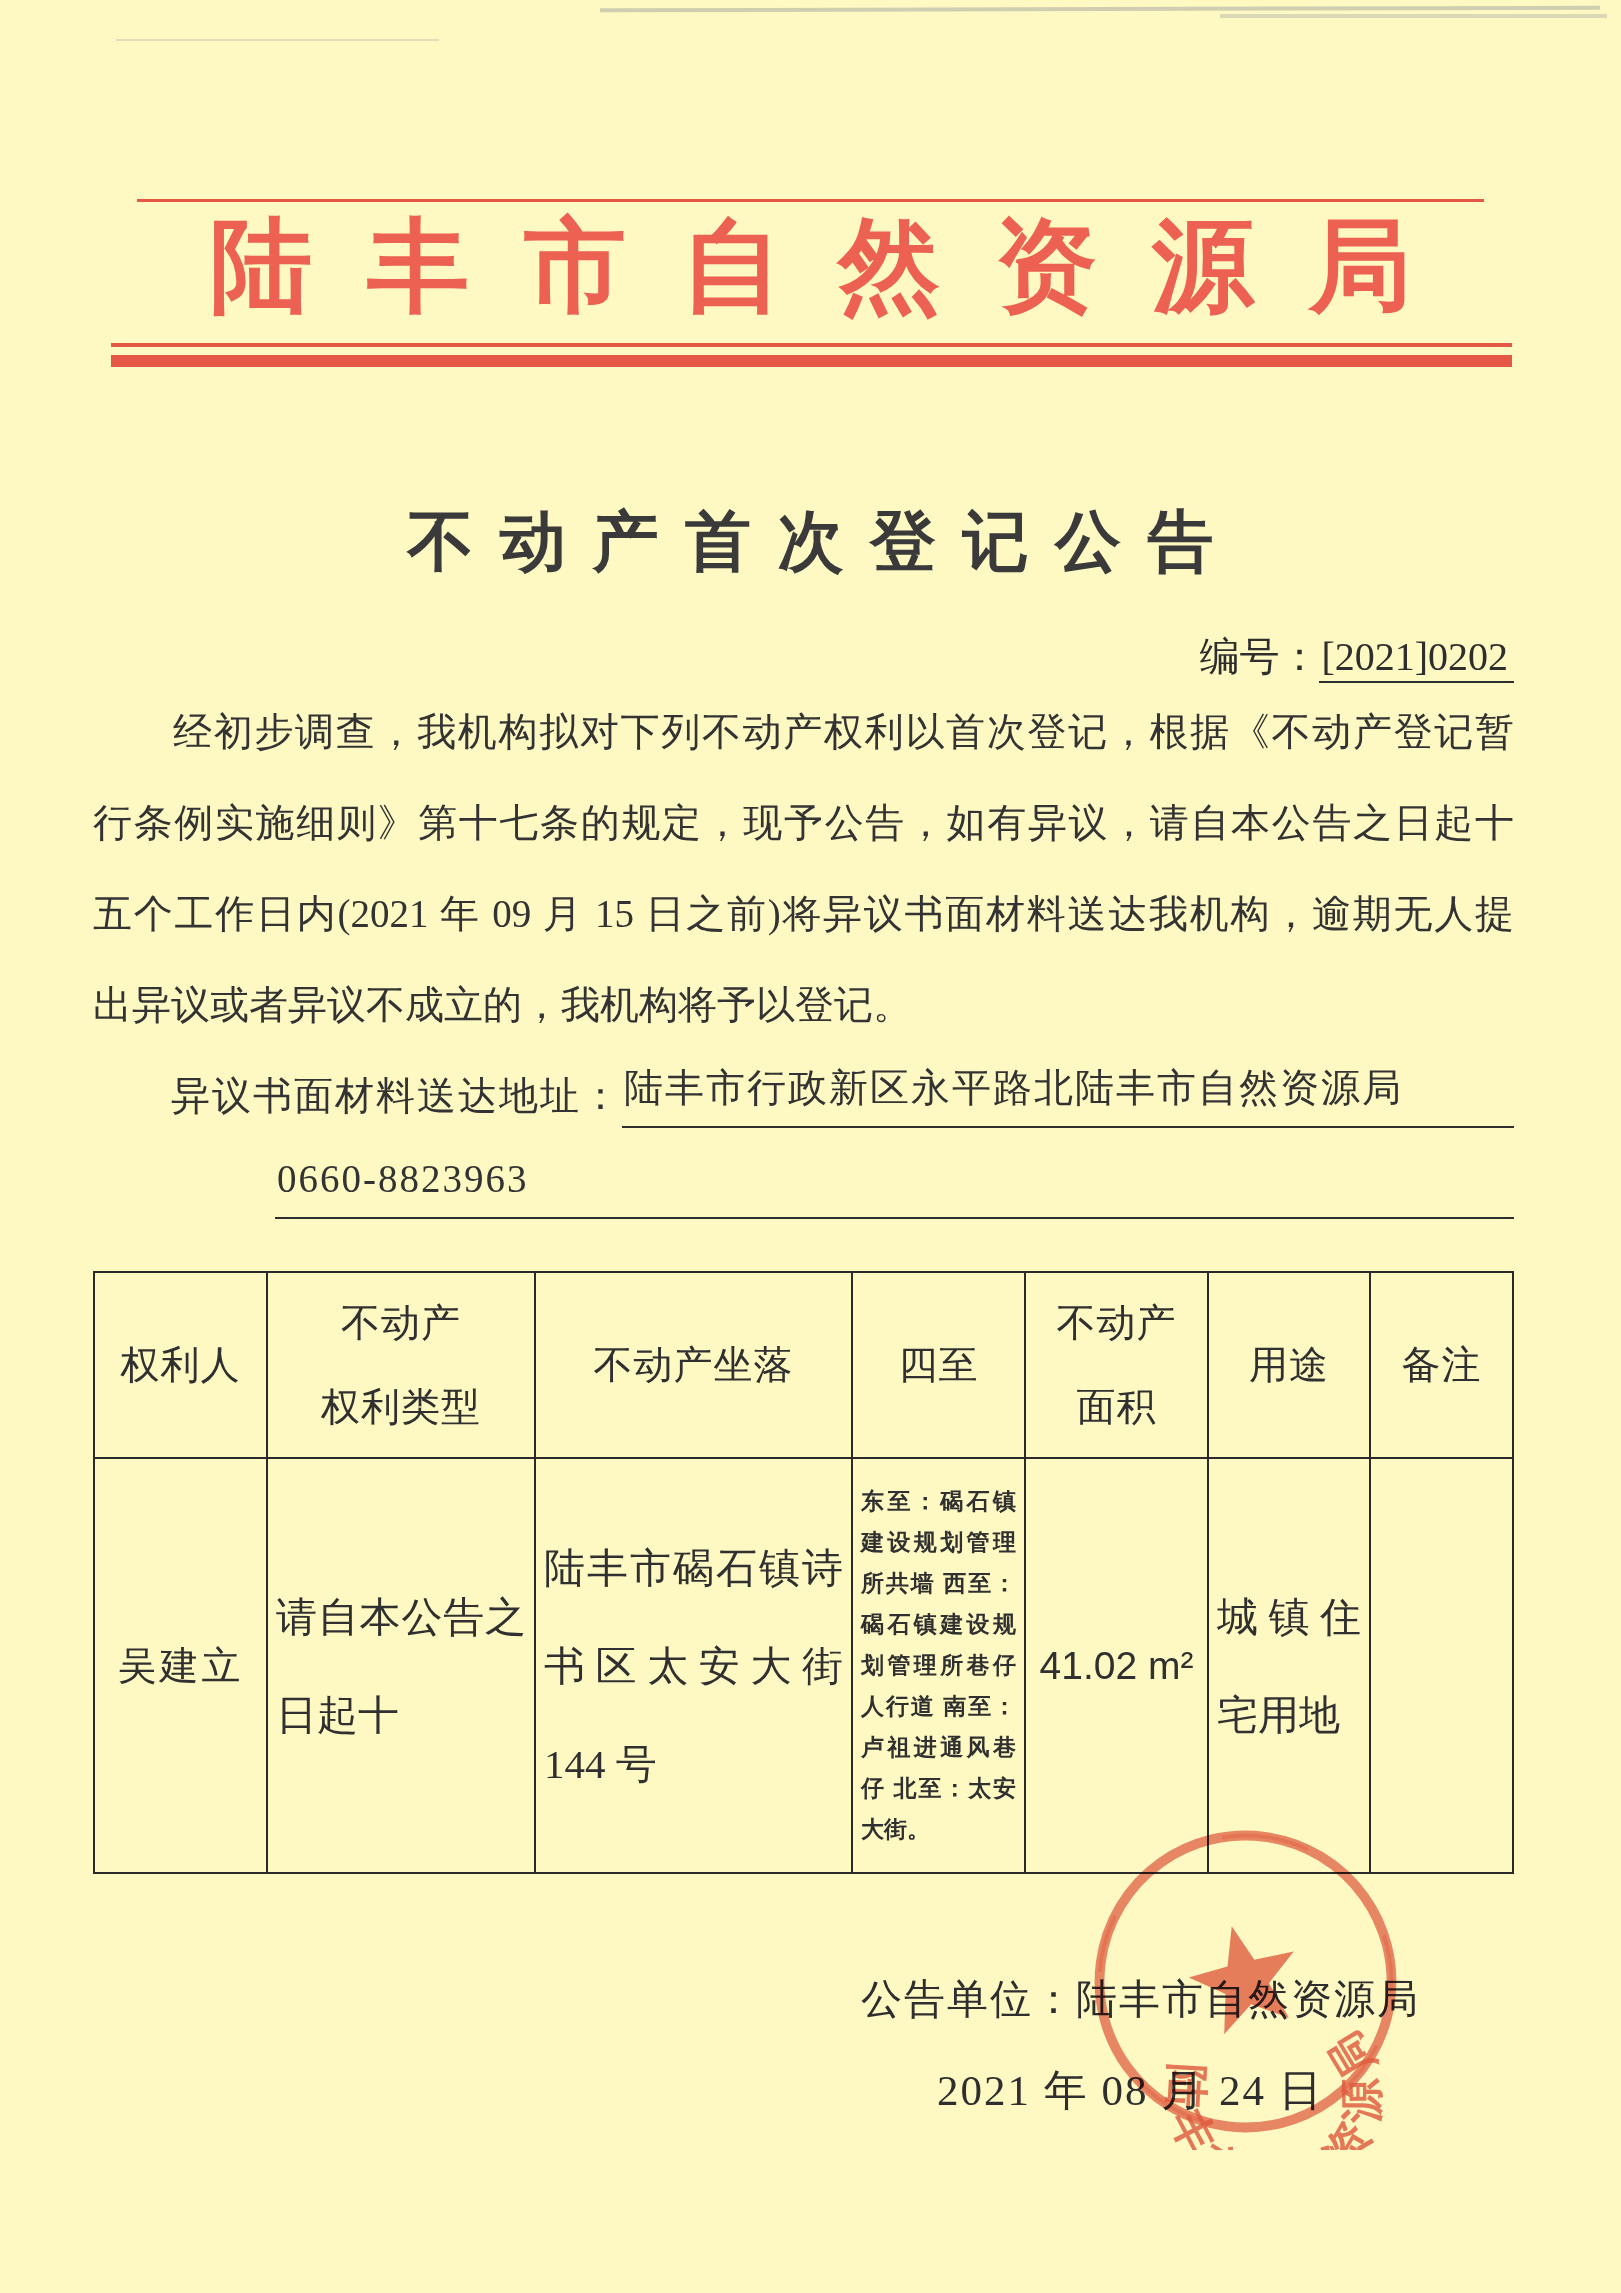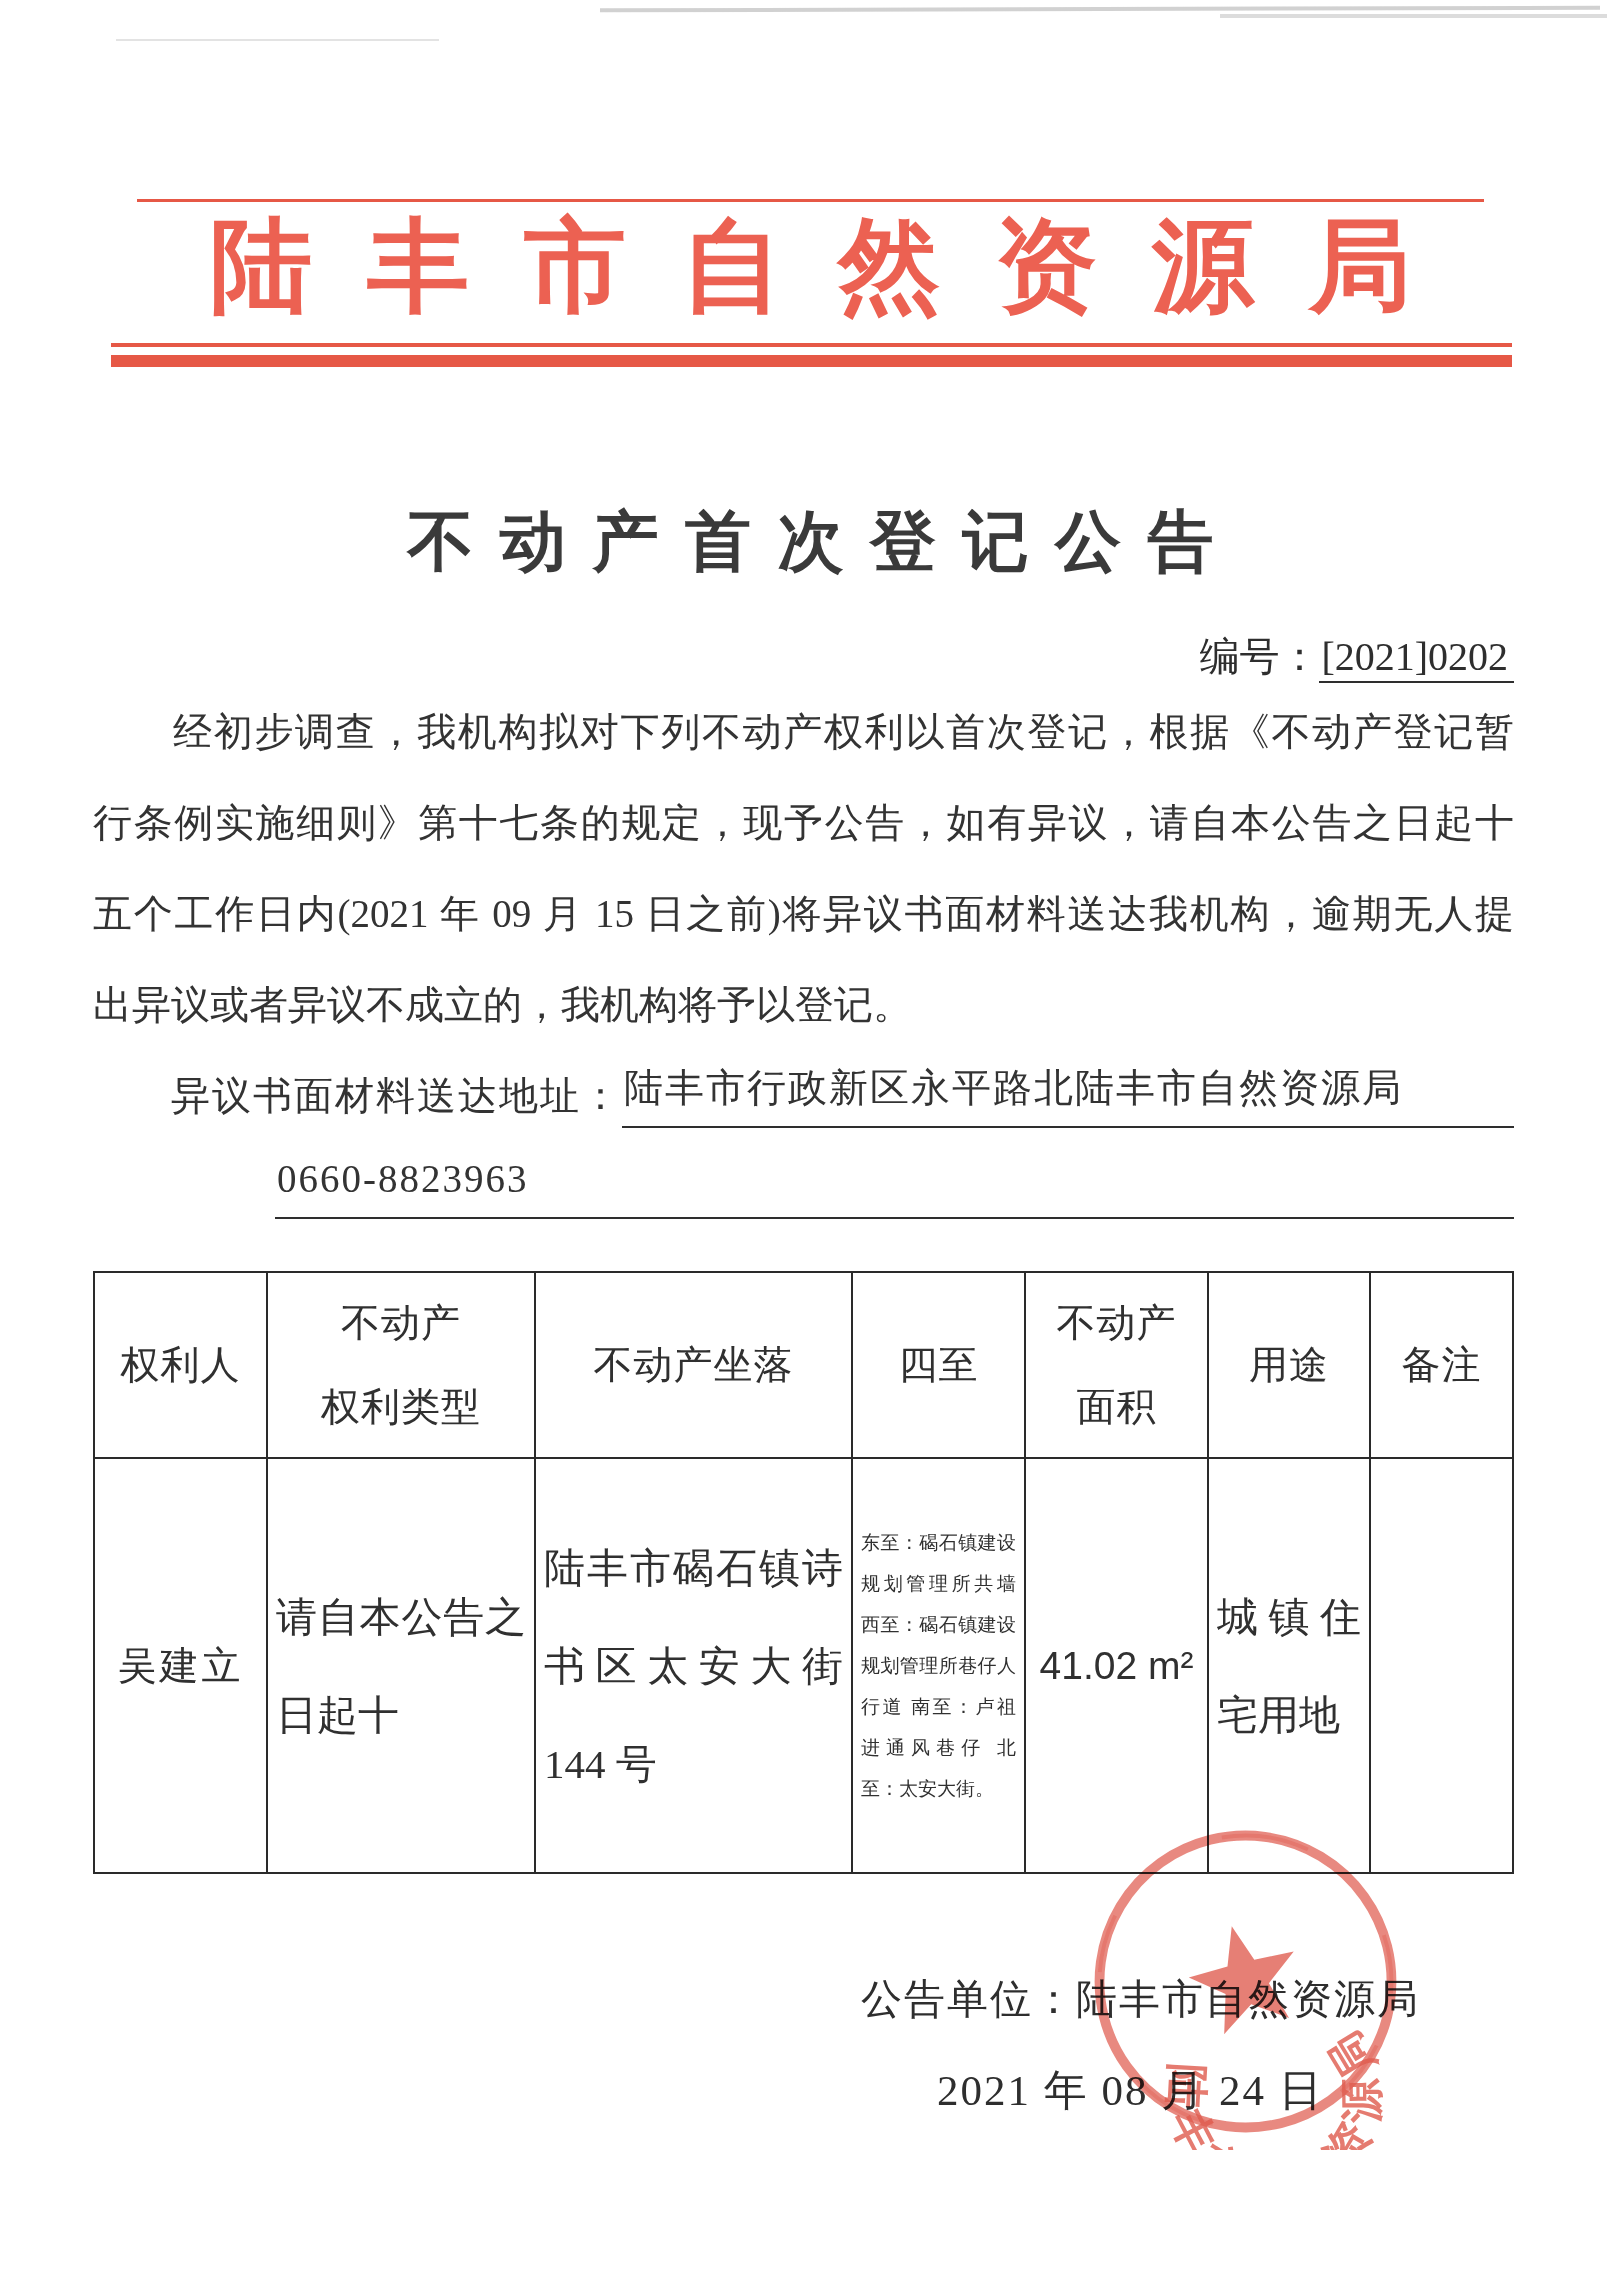--- a/index.html
+++ b/index.html
@@ -1,20 +1,20 @@
 <!DOCTYPE html>
 <html><head>
 <meta charset="utf-8">
 <style>
   html,body{margin:0;padding:0;background:#e8e8e8;}
   .page{
     position:relative;
     width:1621px;height:2294px;
     margin:0 auto;
-    background:#ffffff;
+    background:#fef9c3;
     overflow:hidden;
     font-family:"Liberation Serif","DejaVu Serif",serif;
     color:#2e2e2e;
   }
   
   .artifact{position:absolute;background:#9a9a9a;}
   .art1{left:600px;top:6.9px;width:1000px;height:3.9px;opacity:.45;transform:skewY(-.15deg);}
   .art2{left:1220px;top:13.7px;width:387px;height:3.9px;opacity:.35;}
   .art3{left:116px;top:39px;width:323px;height:2px;opacity:.28;}
 
@@ -55,21 +55,21 @@
   .notice-table{
     position:absolute;left:93px;top:1271px;width:1421px;height:588px;
     border-collapse:collapse;table-layout:fixed;font-size:39px;color:#303030;
   }
   .notice-table td{border:2.9px solid #2a2a2a;vertical-align:middle;padding:8px;overflow:hidden;}
   .notice-table .th div{text-align:center;line-height:84px;letter-spacing:1px;}
   .cell-center{text-align:center;letter-spacing:2.9px;}
   .cell-just{text-align:justify;line-height:98px;padding:0 13.7px;font-size:41px;}
   .cell-bounds{
     vertical-align:top;text-align:justify;
-    font-size:19px;line-height:41px;padding:7.8px 10.8px 0 10.8px;letter-spacing:0;
+    font-size:23px;line-height:41px;padding:7.8px 10.8px 0 10.8px;letter-spacing:0;font-weight:bold;
   }
   .cell-area{text-align:center;font-family:"Liberation Sans","DejaVu Sans",sans-serif;font-size:39px;}
 
   
   .footer-issuer{position:absolute;left:861px;top:1972px;font-size:41px;line-height:55px;letter-spacing:2px;}
   .footer-date{position:absolute;left:937px;top:2062px;font-size:43px;line-height:57px;letter-spacing:2px;}
 
   
   .seal{position:absolute;left:1077px;top:1813px;width:337px;height:337px;
         mix-blend-mode:multiply;opacity:.92;}

